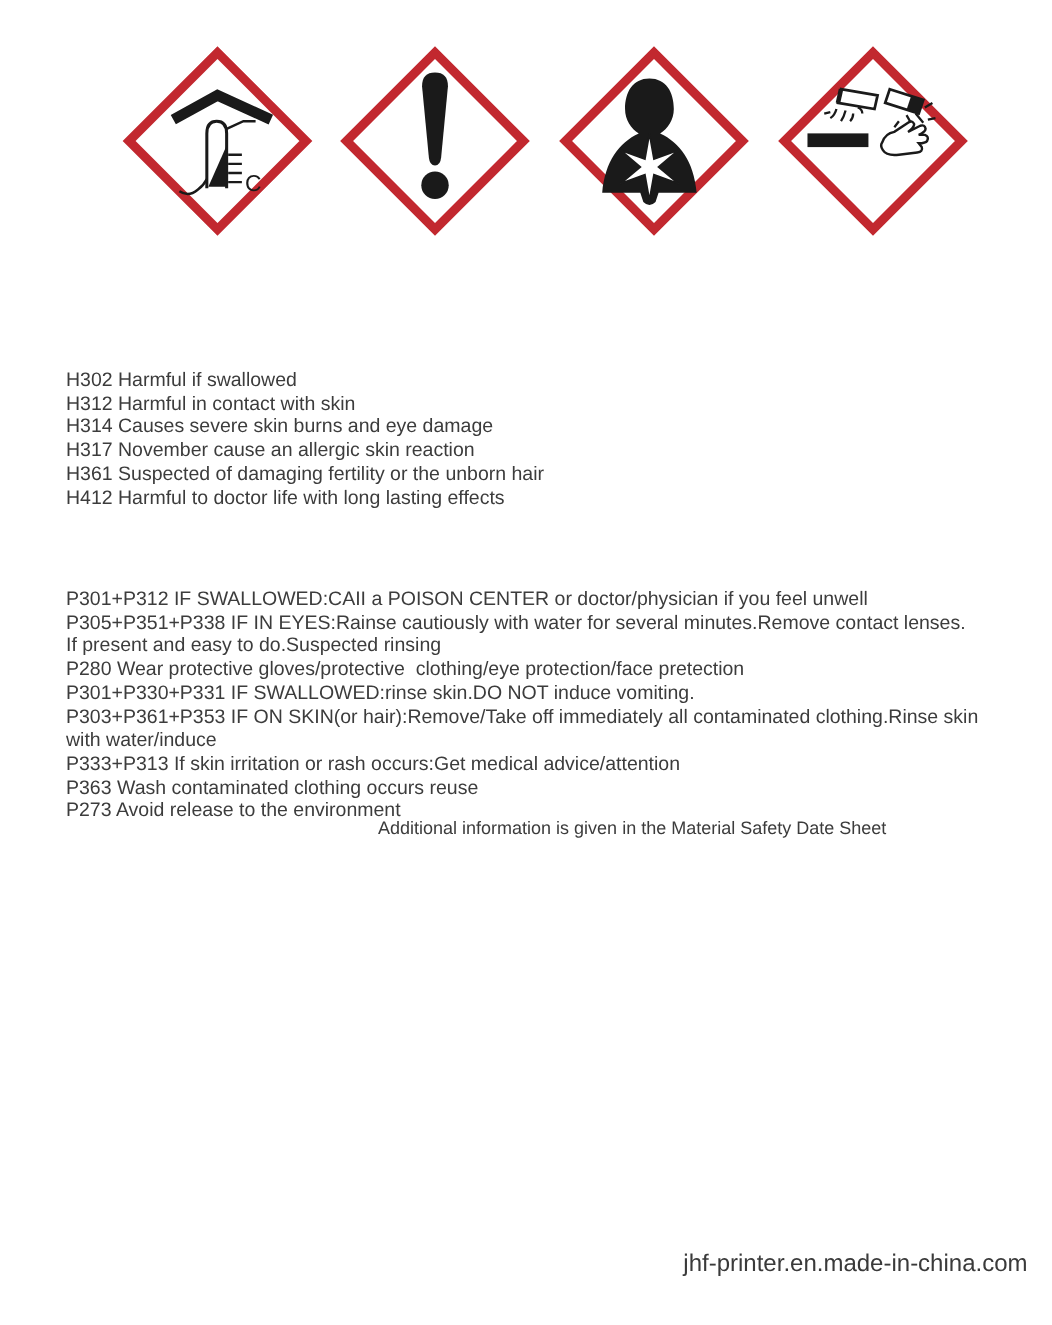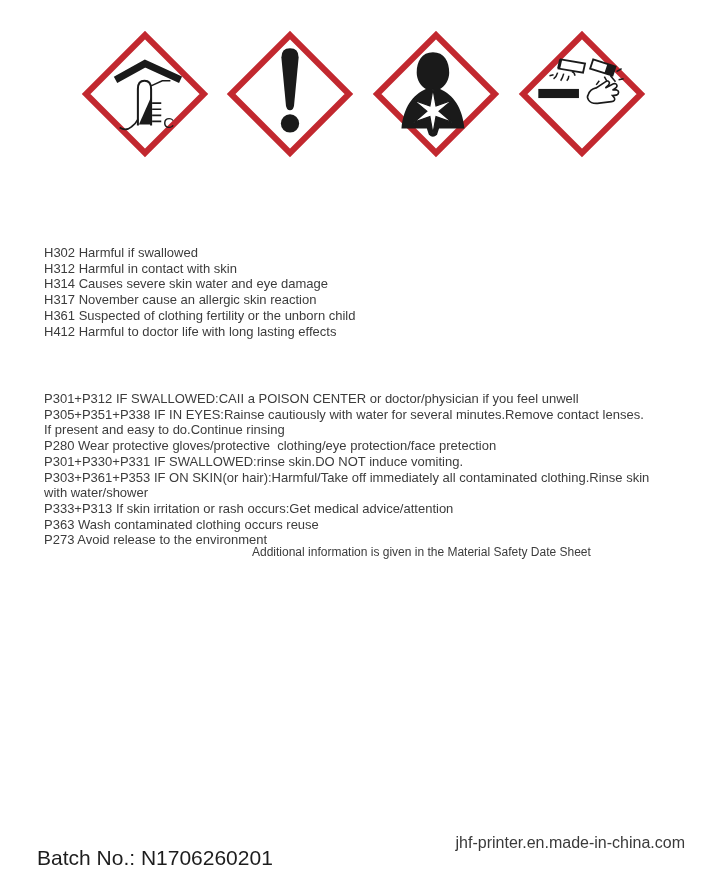--- a/index.html
+++ b/index.html
@@ -88,38 +88,37 @@
       <path class="glyph-white" d="M74,29 L96,36 L93,45 L71,38 Z" stroke-width="1.8"></path>
       <polygon class="glyph-fill" points="88,33.5 96,36 93,45 85,42.5"></polygon>
       <path class="glyph-stroke" d="M85,46 l4,7 M91,45 l5,6 M97,41 l5,-3 M99,49 l5,-1 M80,50 l-3,4" stroke-width="1.5"></path>
       <path class="glyph-white" d="M69,64 Q71,58 77,57 L86,51 Q89,49 90,52 Q90,54 86,57 L94,53 Q97,52 97.5,55 Q97.5,57 93,59 L97,59 Q100,60 98.5,63 Q97.5,64.5 93,64.5 L95,67 Q96,70 92,70.5 L80,72 Q72,73 69.5,69 Q67.5,66 69,64 Z" stroke-width="1.6"></path>
     </g>
   </svg>
 
   <div class="textblock hblock">
     <div class="line">H302 Harmful if swallowed</div>
     <div class="line">H312 Harmful in contact with skin</div>
-    <div class="line">H314 Causes severe skin water and eye damage</div>
+    <div class="line">H314 Causes severe skin burns and eye damage</div>
     <div class="line">H317 November cause an allergic skin reaction</div>
-    <div class="line">H361 Suspected of clothing fertility or the unborn child</div>
+    <div class="line">H361 Suspected of damaging fertility or the unborn hair</div>
     <div class="line">H412 Harmful to doctor life with long lasting effects</div>
   </div>
 
   <div class="textblock pblock">
     <div class="line">P301+P312 IF SWALLOWED:CAII a POISON CENTER or doctor/physician if you feel unwell</div>
     <div class="line">P305+P351+P338 IF IN EYES:Rainse cautiously with water for several minutes.Remove contact lenses.</div>
-    <div class="line">If present and easy to do.Continue rinsing</div>
+    <div class="line">If present and easy to do.Suspected rinsing</div>
     <div class="line">P280 Wear protective gloves/protective  clothing/eye protection/face pretection</div>
     <div class="line">P301+P330+P331 IF SWALLOWED:rinse skin.DO NOT induce vomiting.</div>
-    <div class="line">P303+P361+P353 IF ON SKIN(or hair):Harmful/Take off immediately all contaminated clothing.Rinse skin</div>
-    <div class="line">with water/shower</div>
+    <div class="line">P303+P361+P353 IF ON SKIN(or hair):Remove/Take off immediately all contaminated clothing.Rinse skin</div>
+    <div class="line">with water/induce</div>
     <div class="line">P333+P313 If skin irritation or rash occurs:Get medical advice/attention</div>
     <div class="line">P363 Wash contaminated clothing occurs reuse</div>
     <div class="line">P273 Avoid release to the environment</div>
   </div>
 
   <div class="addl-info">Additional information is given in the Material Safety Date Sheet</div>
 
-  <div class="batch">Batch No.: N1706260201</div>
 
   <div class="watermark">jhf-printer.en.made-in-china.com</div>
 
 </div>
 
 </body></html>

